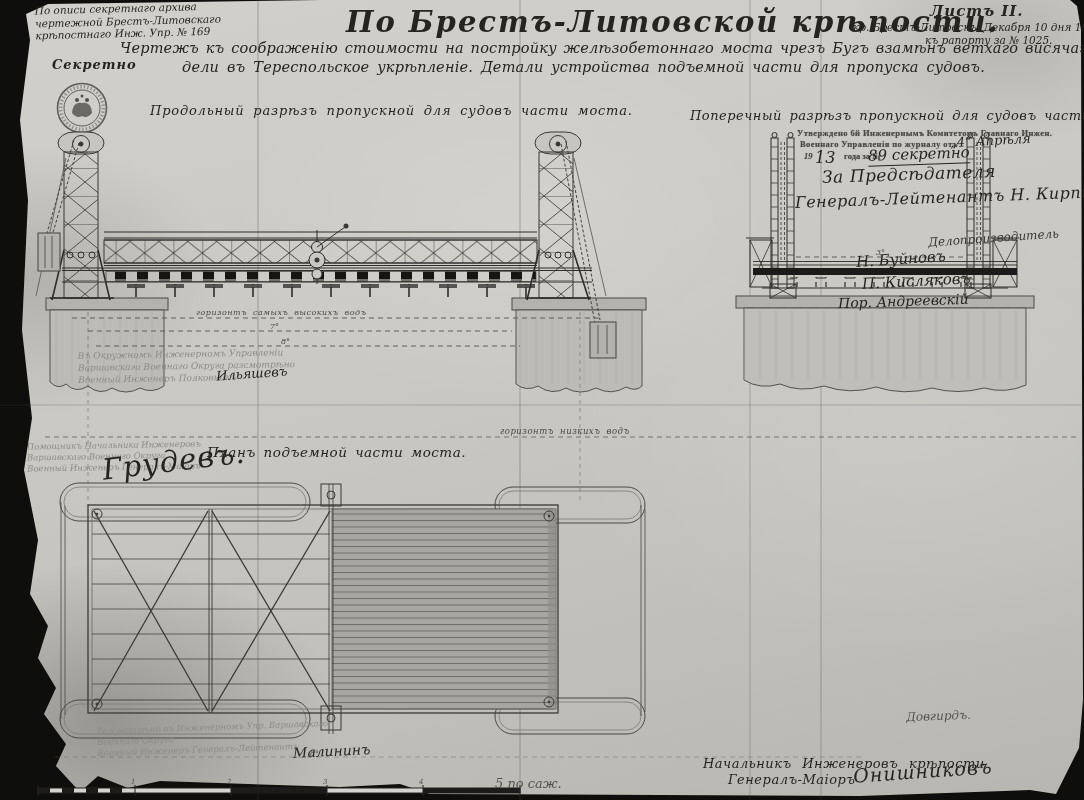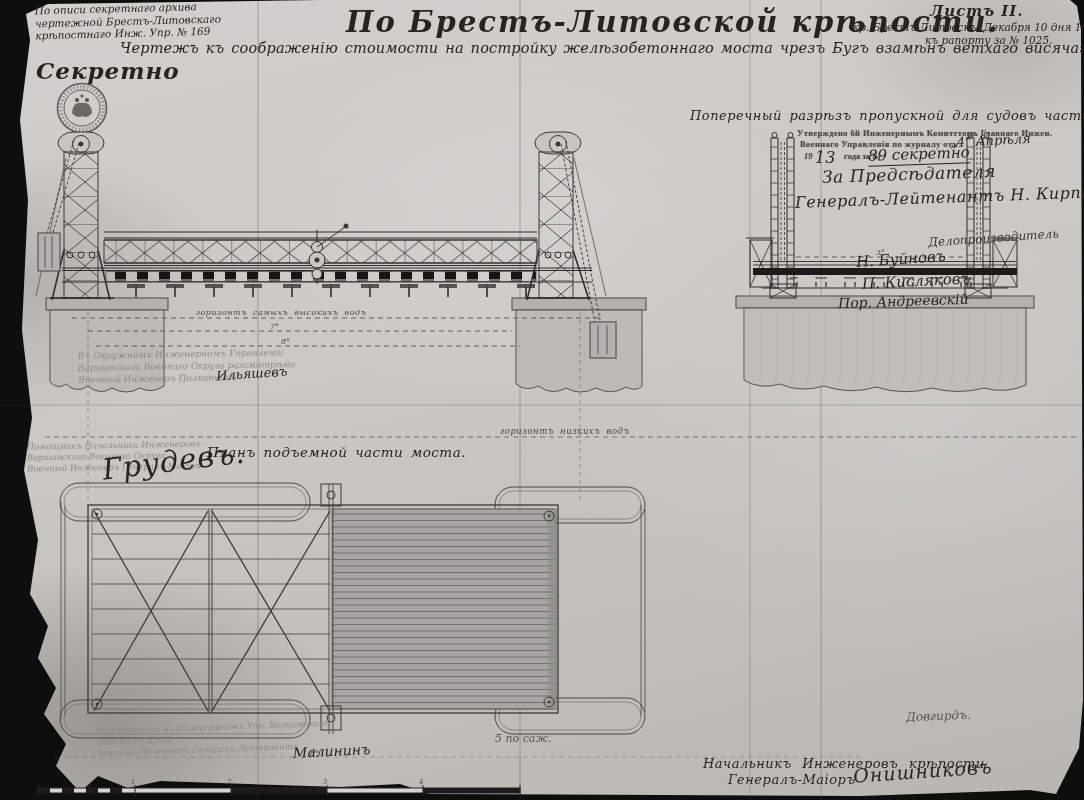--- a/index.html
+++ b/index.html
@@ -249,29 +249,31 @@
       <rect x="423" y="788" width="97" height="5" fill="#1c1b19" stroke="none"></rect>
       <path d="M38,785 V796 M135,785 V796 M231,785 V796 M327,785 V796 M423,785 V796 M520,785 V796" stroke-width="1"></path>
     </g>
   </svg>
 
   <div class="t hw" style="left:35px;top:2px;font-size:10.5px;line-height:12.5px;transform:rotate(-1.5deg);">
     <div>По описи секретнаго архива</div>
     <div>чертежной Брестъ-Литовскаго</div>
     <div>крѣпостнаго Инж. Упр. № 169</div>
   </div>
-  <div class="t hw" style="left:36px;top:57px;font-size:23px;font-weight:600;letter-spacing:1px;">Секретно</div>
+  <div class="t hw" style="left:52px;top:57px;font-size:13px;font-weight:600;letter-spacing:1px;">Секретно</div>
 
   <div class="t hw" style="left:346px;top:5px;font-size:29px;font-weight:600;letter-spacing:2px;">По Брестъ-Литовской крѣпости.</div>
   <div class="t hw" style="left:120px;top:40px;font-size:14.5px;letter-spacing:.2px;word-spacing:2px;">Чертежъ къ соображенію стоимости на постройку желѣзобетоннаго моста чрезъ Бугъ взамѣнъ ветхаго висячаго № 16 ведущаго изъ цита-</div>
+  <div class="t hw" style="left:182px;top:59px;font-size:14.5px;letter-spacing:.2px;word-spacing:3px;">дели въ Тереспольское укрѣпленіе. Детали устройства подъемной части для пропуска судовъ.</div>
 
   <div class="t hw" style="left:930px;top:2px;font-size:15px;font-weight:700;letter-spacing:1px;">Листъ II.</div>
   <div class="t hw" style="left:853px;top:21px;font-size:10.5px;">кр. Брестъ-Литовскъ. Декабря 10 дня 1911 года</div>
   <div class="t hw" style="left:925px;top:34px;font-size:10.5px;">къ рапорту за № 1025.</div>
 
+  <div class="t hw" style="left:150px;top:103px;font-size:13px;letter-spacing:.8px;word-spacing:4px;">Продольный разрѣзъ пропускной для судовъ части моста.</div>
   <div class="t hw" style="left:690px;top:108px;font-size:13px;letter-spacing:.5px;word-spacing:3px;">Поперечный разрѣзъ пропускной для судовъ части моста.</div>
   <div class="t hw" style="left:207px;top:444px;font-size:13.5px;letter-spacing:.5px;word-spacing:3px;">Планъ подъемной части моста.</div>
 
   <div class="t stamp-print" style="left:797px;top:128px;font-size:8.5px;letter-spacing:.4px;">Утверждено 6й Инженернымъ Комитетомъ Главнаго Инжен.</div>
   <div class="t stamp-print" style="left:800px;top:139px;font-size:8.5px;letter-spacing:.4px;">Военнаго Управленія по журналу отъ</div>
   <div class="t hw" style="left:950px;top:133px;font-size:13px;transform:rotate(-3deg);">„4“ Апрѣля</div>
   <div class="t stamp-print" style="left:804px;top:151px;font-size:8.5px;font-style:italic;">19</div>
   <div class="t hw" style="left:815px;top:148px;font-size:16px;">13</div>
   <div class="t stamp-print" style="left:828px;top:151px;font-size:8.5px;padding-left:16px;">года за №</div>
   <div class="t hw underl" style="left:868px;top:145px;font-size:15px;transform:rotate(-2deg);">89 секретно</div>
@@ -313,14 +315,14 @@
 
   <div class="t hw" style="left:906px;top:709px;font-size:12px;color:#55534e;transform:rotate(-2deg);">Довгирдъ.</div>
   <div class="t hw" style="left:703px;top:756px;font-size:13px;letter-spacing:.5px;word-spacing:6px;">Начальникъ Инженеровъ крѣпости</div>
   <div class="t hw" style="left:728px;top:772px;font-size:13px;letter-spacing:.5px;">Генералъ-Маіоръ</div>
   <div class="t hw" style="left:853px;top:760px;font-size:19px;transform:rotate(-4deg);letter-spacing:1px;">Онишниковъ</div>
 
   <div class="t hw" style="left:131px;top:778px;font-size:7px;color:#55534f;">1</div>
   <div class="t hw" style="left:227px;top:778px;font-size:7px;color:#55534f;">2</div>
   <div class="t hw" style="left:323px;top:778px;font-size:7px;color:#55534f;">3</div>
   <div class="t hw" style="left:419px;top:778px;font-size:7px;color:#55534f;">4</div>
-  <div class="t hw" style="left:495px;top:732px;font-size:11px;color:#55534f;">5 по саж.</div>
+  <div class="t hw" style="left:495px;top:776px;font-size:13px;color:#55534f;">5 по саж.</div>
 </div>
 
 </body></html>

